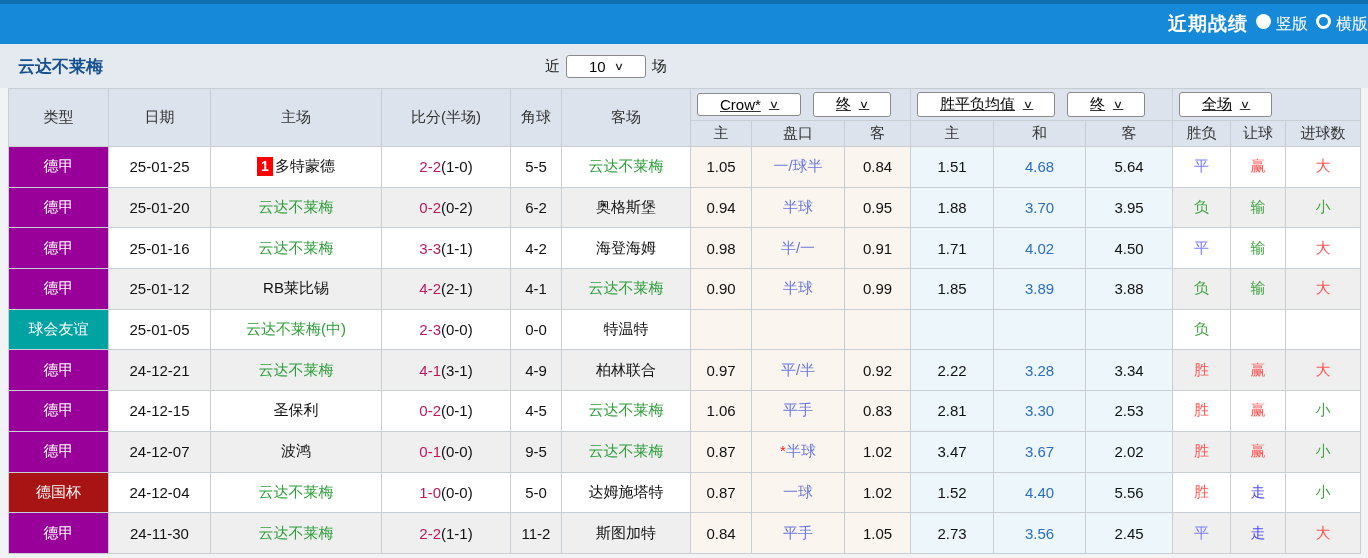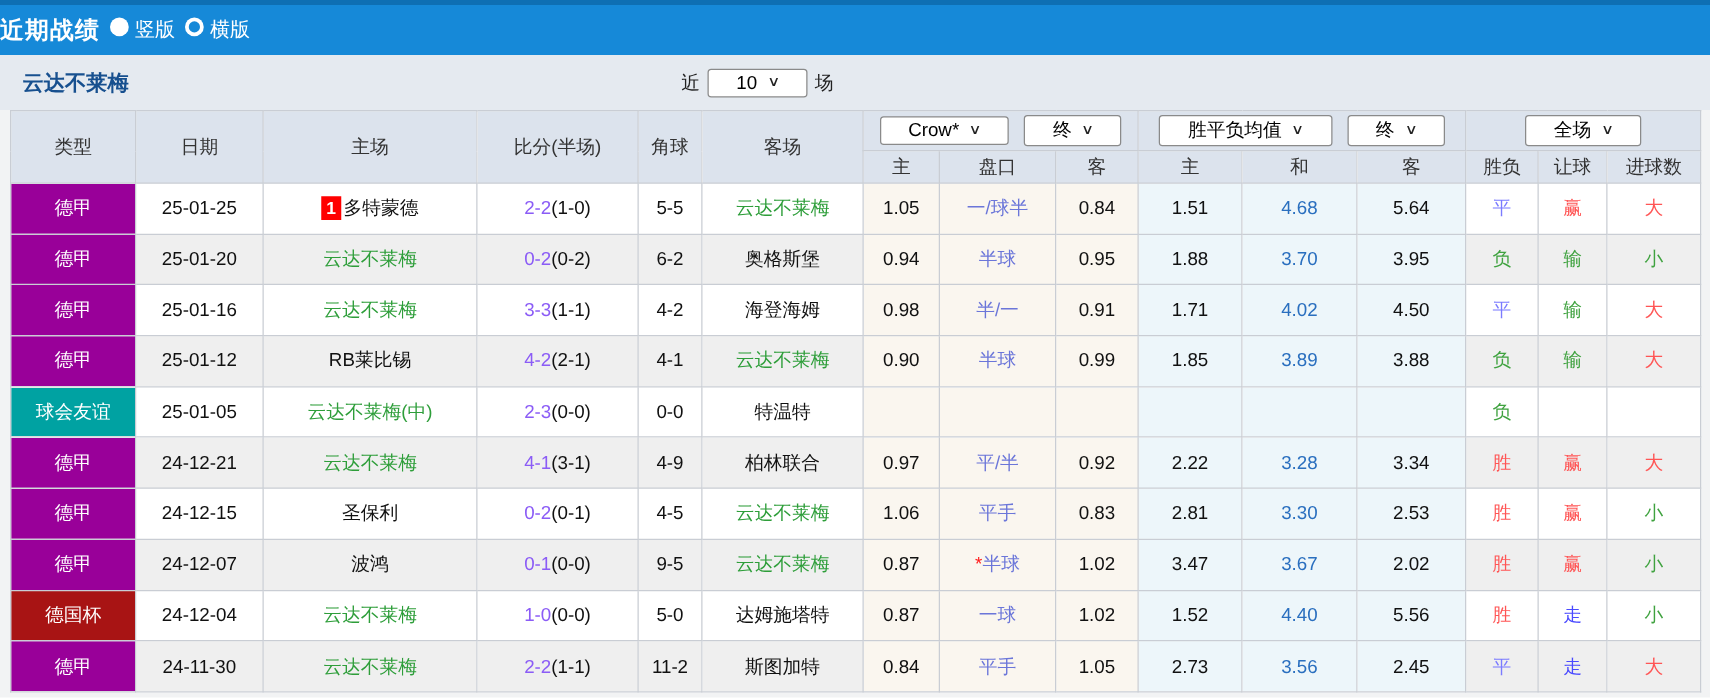--- a/index.html
+++ b/index.html
@@ -1,20 +1,20 @@
 <!DOCTYPE html>
 <html><head>
 <meta charset="utf-8">
 <style>
   html,body{margin:0;padding:0;}
   body{width:1368px;height:558px;overflow:hidden;background:#F2F3F4;
        font-family:"Liberation Sans","DejaVu Sans",sans-serif;}
   
   .topbar{height:40px;border-top:4px solid #0E6FB3;background:#1689D8;
-          display:flex;align-items:center;justify-content:flex-start;color:#fff;}
+          display:flex;align-items:center;justify-content:flex-end;color:#fff;}
   .topbar .title{font-weight:bold;font-size:19px;letter-spacing:1px;}
   .radio{width:15px;height:15px;border-radius:50%;background:#fff;
          display:inline-block;position:relative;margin:0 5px 0 8px;flex:0 0 auto;}
   .radio.checked::after{content:"";position:absolute;left:3px;top:3px;right:3px;bottom:3px;
          background:#1689D8;border-radius:50%;}
   .radio-label{font-size:16px;}
   
   .subheader{height:44px;background:#E5EAF0;position:relative;display:flex;align-items:center;}
   .team{margin-left:18px;font-weight:bold;font-size:17px;color:#17508F;}
   .controls{position:absolute;left:545px;top:0;height:100%;display:flex;
@@ -25,29 +25,29 @@
   .cb{width:16px;height:16px;border:1px solid #8a8a8a;border-radius:3px;background:#fff;
       display:inline-flex;align-items:center;justify-content:center;margin:0 1px 0 8px;flex:0 0 auto;}
   .cb.checked{background:#1A8AD8;border-color:#1A8AD8;color:#fff;font-size:12px;font-weight:bold;margin:0 1px 0 2px;}
   .cb-label{color:#222;}
   
   table{margin-left:8px;width:1352px;border-collapse:collapse;table-layout:fixed;background:#fff;}
   th,td{border:1px solid #C9CDD4;text-align:center;padding:0;overflow:hidden;white-space:nowrap;}
   thead th{background:#DCE3ED;font-weight:normal;color:#333;font-size:15px;}
   tr.selrow th{height:31px;}
   tr.labrow th{height:25px;}
-  .selrow-inner{display:flex;justify-content:center;align-items:center;}
+  .selrow-inner{display:flex;justify-content:flex-start;align-items:center;text-decoration:underline;}
   tbody tr{height:40.7px;}
   tbody td{font-size:15px;color:#111;}
   tbody tr.stripe td{background:#EFEFEF;}
   td.cream{background:#FAF6EF !important;}
   td.lblue{background:#EDF6FA !important;}
   td.type{color:#fff;}
   .green{color:#2E9E3A;}
-  .score{color:#8b5cf6;}
+  .score{color:#be185d;}
   .half{color:#111;}
   .pk{color:#6B76D9;}
   .star{color:#FF1A1A;}
   td.avgd{color:#2A6FBF;}
   .c-red{color:#FF5555;}
   .c-green{color:#3FA23F;}
   .c-violet{color:#7B7BFF;}
   .c-blue{color:#4A4AFF;}
   .badge{display:inline-block;background:#FF0000;color:#fff;font-weight:bold;
          padding:0 4px;margin-right:2px;font-size:14px;line-height:19px;}

